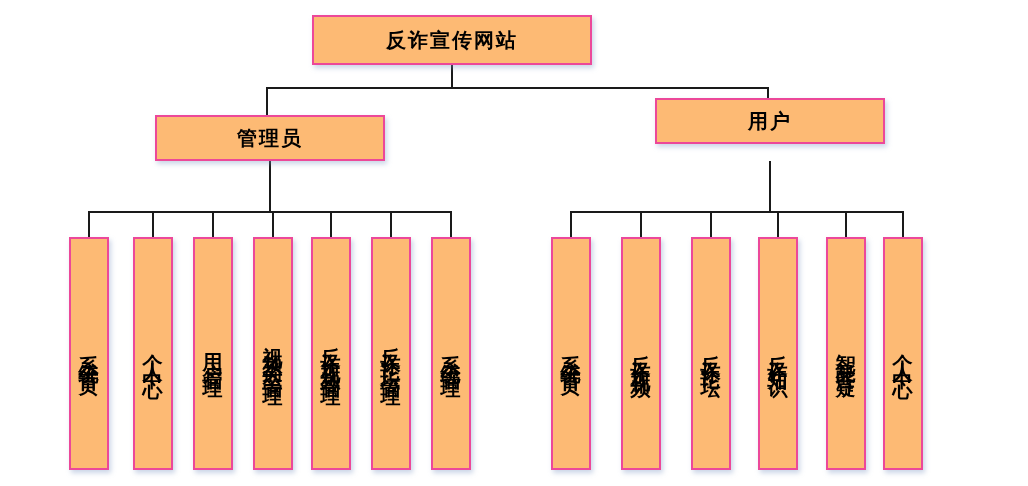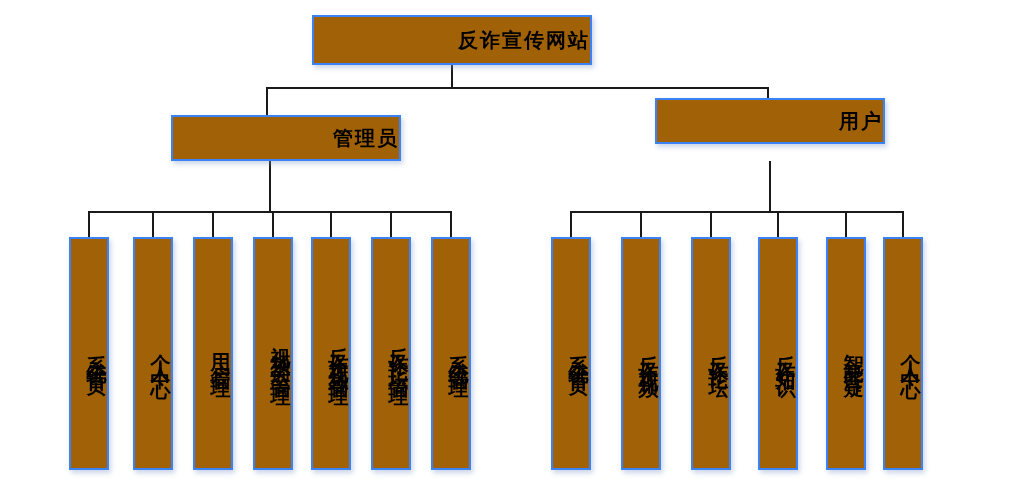--- a/index.html
+++ b/index.html
@@ -17,25 +17,25 @@
   }
   svg.connectors {
     position: absolute;
     left: 0;
     top: 0;
     pointer-events: none;
   }
   .node {
     position: absolute;
     box-sizing: border-box;
-    background: #a16207;
-    border: 2px solid #3b82f6;
+    background: #fdba74;
+    border: 2px solid #ec4899;
     display: flex;
     align-items: center;
-    justify-content: flex-end;
+    justify-content: center;
     color: #000000;
     box-shadow: 2px 3px 5px rgba(125, 150, 195, 0.40);
   }
   .node.h span {
     font-size: 20px;
     font-weight: 600;
     letter-spacing: 2px;
     white-space: nowrap;
   }
   .node.leaf span {
@@ -79,21 +79,21 @@
       <path d="M778,212 V239"></path>
       <path d="M846,212 V239"></path>
       <path d="M903,211 V239"></path>
     </g>
   </svg>
 
   <div class="node h" style="left:312px; top:15px; width:280px; height:50px;">
     <span>反诈宣传网站</span>
   </div>
 
-  <div class="node h" style="left:155px; top:115px; width:230px; height:46px;margin-left:16px;">
+  <div class="node h" style="left:155px; top:115px; width:230px; height:46px;">
     <span>管理员</span>
   </div>
   <div class="node h" style="left:655px; top:98px; width:230px; height:46px;">
     <span>用户</span>
   </div>
 
   <div class="node leaf" style="left:69px; top:237px; width:40px; height:233px;">
     <span>系统首页</span>
   </div>
   <div class="node leaf" style="left:133px; top:237px; width:40px; height:233px;">

